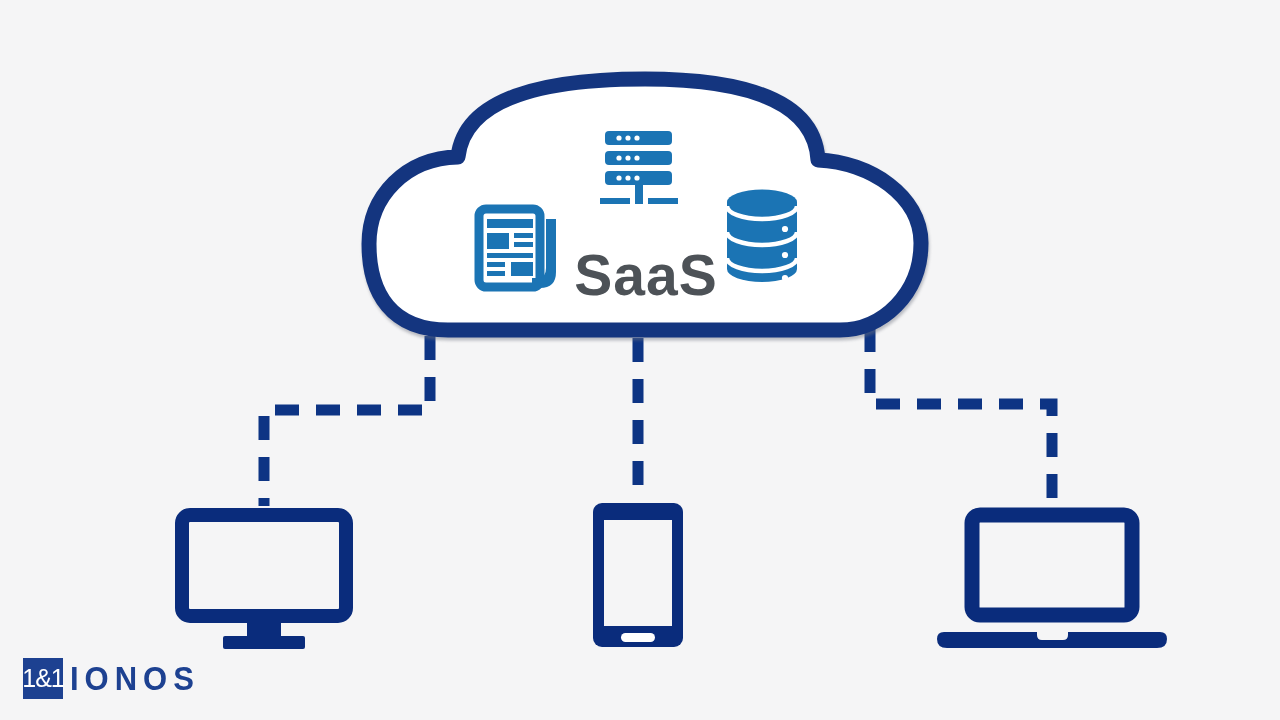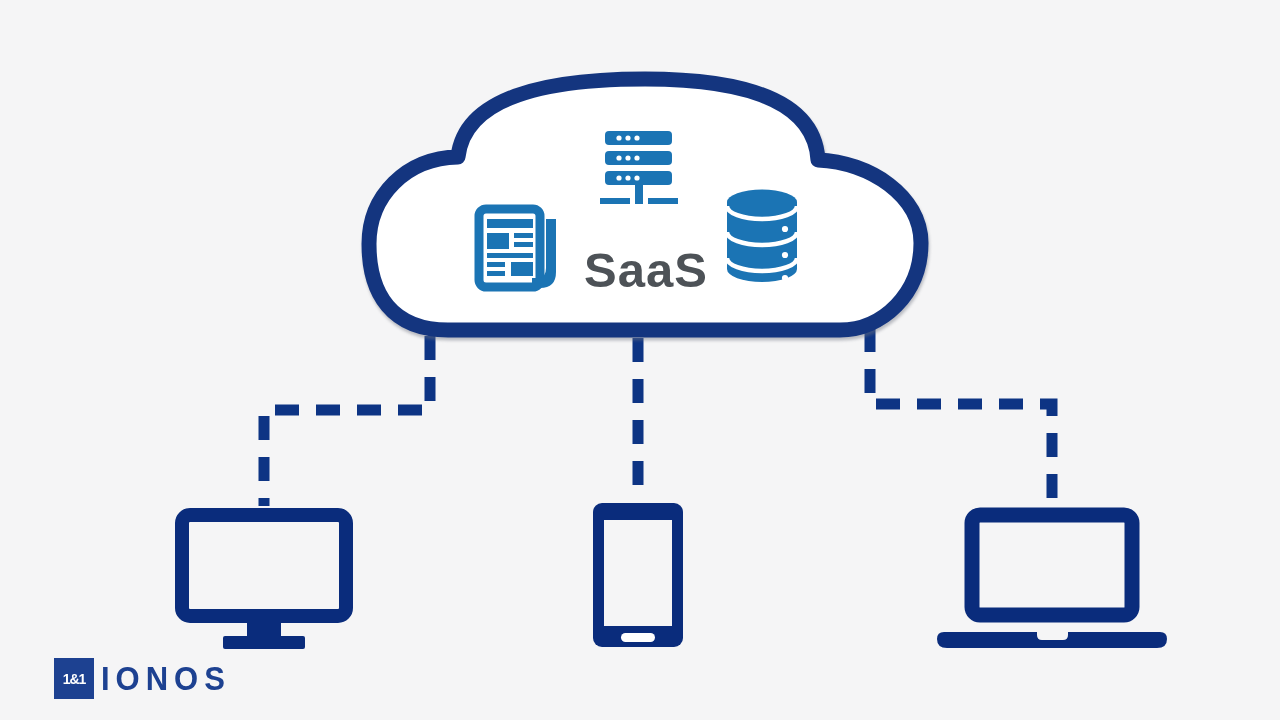--- a/index.html
+++ b/index.html
@@ -26,27 +26,27 @@
   .dev{fill:var(--device-navy);}
   .dev-outline{fill:var(--background);stroke:var(--device-navy);stroke-width:14;}
   .dev-outline15{fill:var(--background);stroke:var(--device-navy);stroke-width:15;}
   .screen{fill:var(--background);}
   .blue{fill:var(--icon-blue);}
   .page{fill:#ffffff;stroke:var(--icon-blue);stroke-width:9;}
   .wdot{fill:#ffffff;}
   .sep{fill:none;stroke:#ffffff;stroke-width:4.5;}
   .saas-label{
     position:absolute;left:646px;top:242px;transform:translateX(-50%);
-    font-size:49px;font-weight:bold;letter-spacing:1px;color:var(--label-gray);
+    font-size:57px;font-weight:bold;letter-spacing:1px;color:var(--label-gray);
   }
   .logo{position:absolute;left:23px;top:658px;display:flex;align-items:center;gap:7px;}
   .logo-box{
     width:40px;height:41px;background:var(--logo-blue);color:#ffffff;
-    font-weight:bold;font-size:14px;letter-spacing:-1px;
-    display:flex;align-items:center;justify-content:center;margin-left:31px;
+    font-weight:normal;font-size:25px;letter-spacing:-1px;
+    display:flex;align-items:center;justify-content:center;
   }
   .logo-text{
     color:var(--logo-blue);font-weight:bold;font-size:31px;letter-spacing:6px;
     transform:scaleY(1.08);transform-origin:center;line-height:1;
   }
 </style>
 </head>
 <body>
 
 <div class="canvas">

